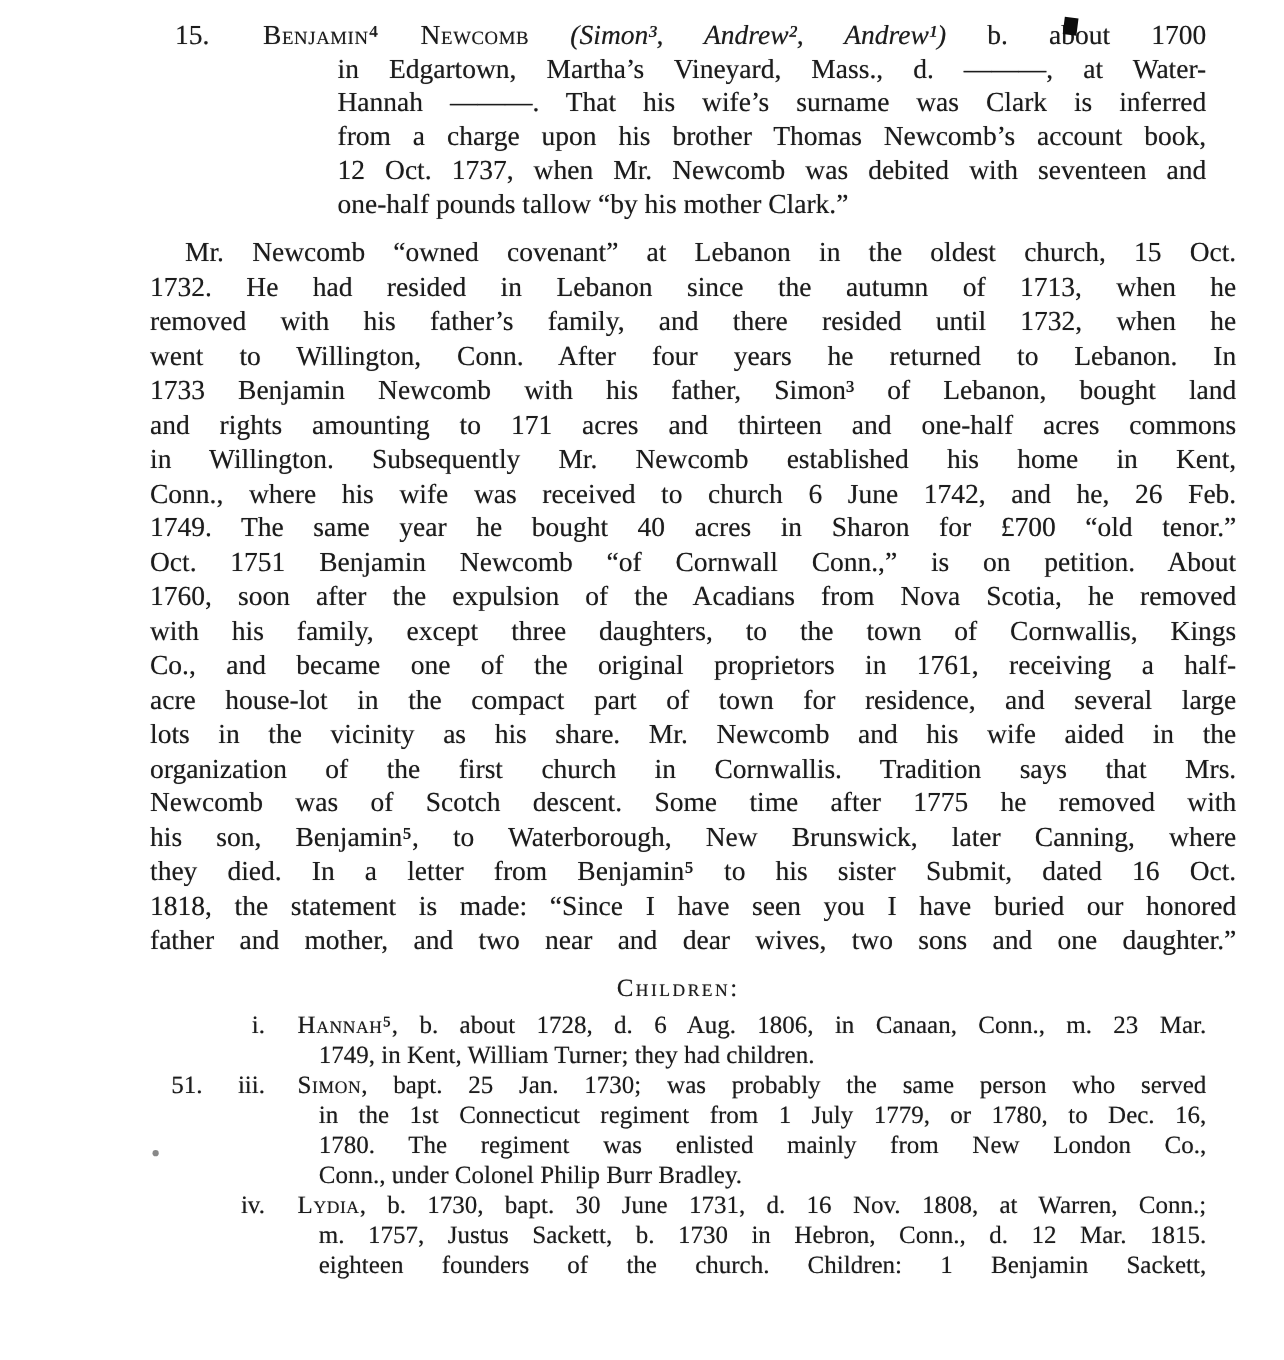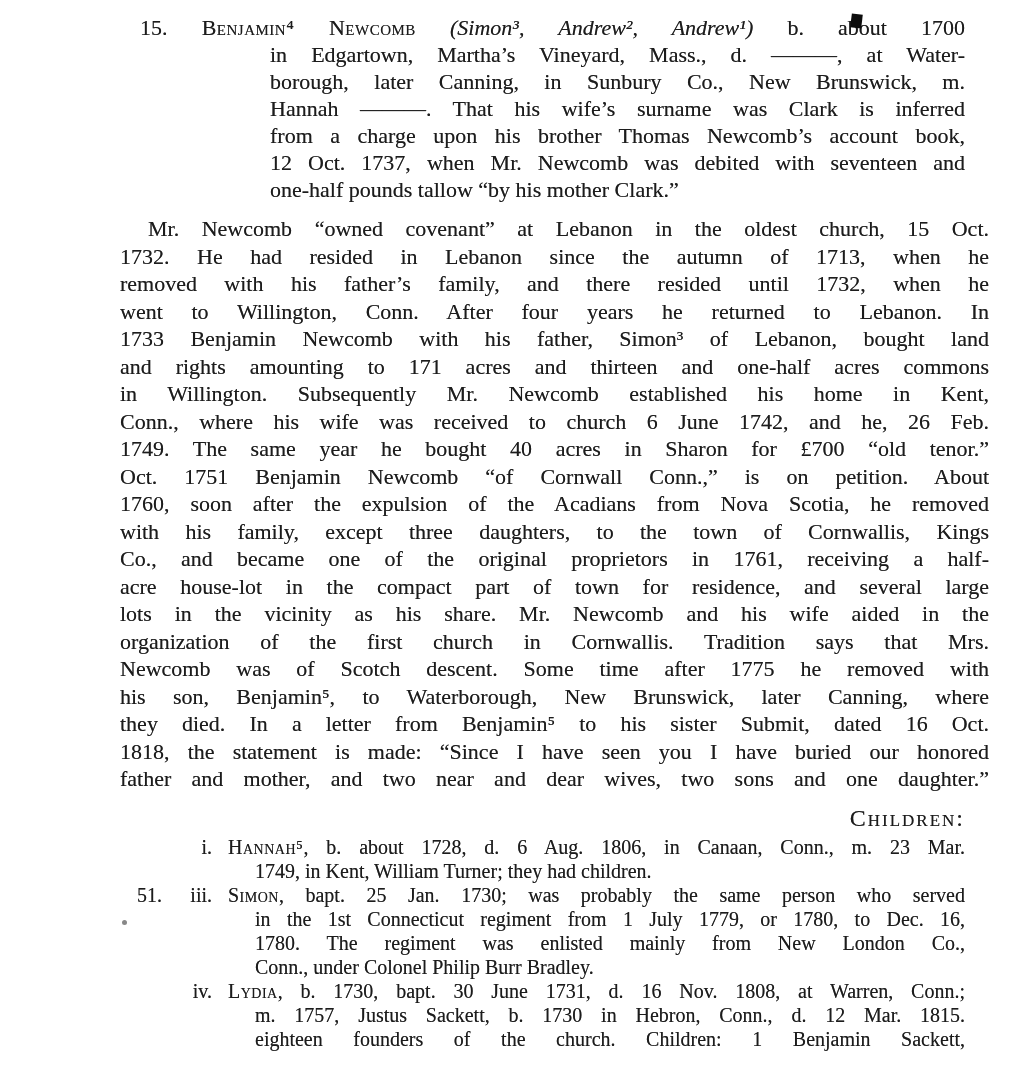--- a/index.html
+++ b/index.html
@@ -13,48 +13,47 @@
     text-shadow:0 0 .6px rgba(10,10,10,.55);}
   
   .mark-top{position:absolute;left:851px;top:0;width:11px;height:14px;background:#0d0d0d;transform:rotate(7deg);}
   .dot-left{position:absolute;left:122px;top:906px;width:5px;height:5px;background:#555;border-radius:50%;opacity:.7;}
 
   
   .heading{margin:14px 62px 0 270px;font-size:22px;line-height:27px;}
   .h-first{text-indent:-130px;}
   .j{text-align:justify;text-align-last:justify;}
   .nl{text-align:justify;text-align-last:left;}
-  .sc{font-variant:small-caps;letter-spacing:.5px;}
+  .sc{font-variant:small-caps;letter-spacing:.5px;margin-left:10px;}
   .it{font-style:italic;font-family:Liberation Serif, serif;}
 
   
   .bio{margin:12px 38px 0 120px;font-size:22px;line-height:27.5px;}
   .bl.first{text-indent:28px;}
 
   
-  .children-header{margin:14px 62px 0 120px;text-align:right;
-    font-variant:small-caps;font-size:24px;letter-spacing:2px;line-height:22px;}
+  .children-header{margin:14px 62px 0 120px;text-align:center;
+    font-variant:small-caps;font-size:20px;letter-spacing:2px;line-height:22px;}
   .childlist{margin:6px 62px 0 228px;font-size:20px;line-height:24px;}
   .child{position:relative;padding-left:27px;}
   .child .num{position:absolute;left:-91px;top:0;width:28px;text-align:left;}
   .child .rom{position:absolute;left:-62px;top:0;width:46px;text-align:right;}
   .cl.cfirst{text-indent:-27px;}
 </style>
 </head>
 <body>
 
 <div class="page">
 
   <div class="mark-top"></div>
   <div class="dot-left"></div>
 
   <div class="heading">
     <div class="h-first j"><span>15.</span> <span class="sc">Benjamin⁴ Newcomb</span> <span class="it">(Simon³, Andrew², Andrew¹)</span> <span>b. about 1700</span></div>
     <div class="j">in Edgartown, Martha’s Vineyard, Mass., d. ———, at Water-</div>
-    <div class="j">borough, later Canning, in Sunbury Co., New Brunswick, m.</div>
     <div class="j">Hannah ———. That his wife’s surname was Clark is inferred</div>
     <div class="j">from a charge upon his brother Thomas Newcomb’s account book,</div>
     <div class="j">12 Oct. 1737, when Mr. Newcomb was debited with seventeen and</div>
     <div class="nl">one-half pounds tallow “by his mother Clark.”</div>
   </div>
 
   <div class="bio">
     <div class="bl first j">Mr. Newcomb “owned covenant” at Lebanon in the oldest church, 15 Oct.</div>
     <div class="bl j">1732. He had resided in Lebanon since the autumn of 1713, when he</div>
     <div class="bl j">removed with his father’s family, and there resided until 1732, when he</div>

